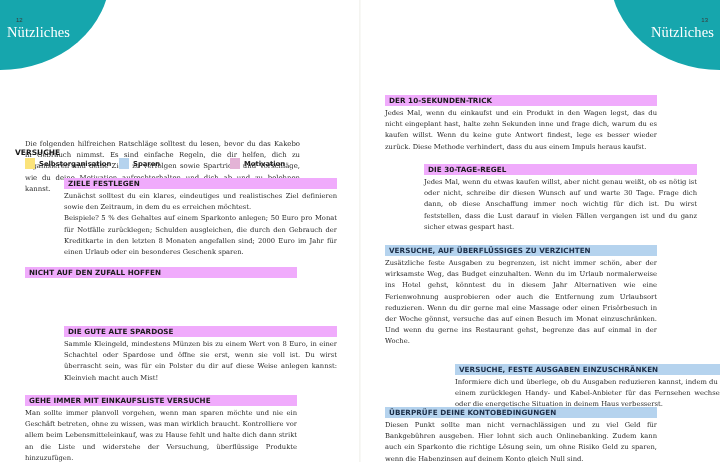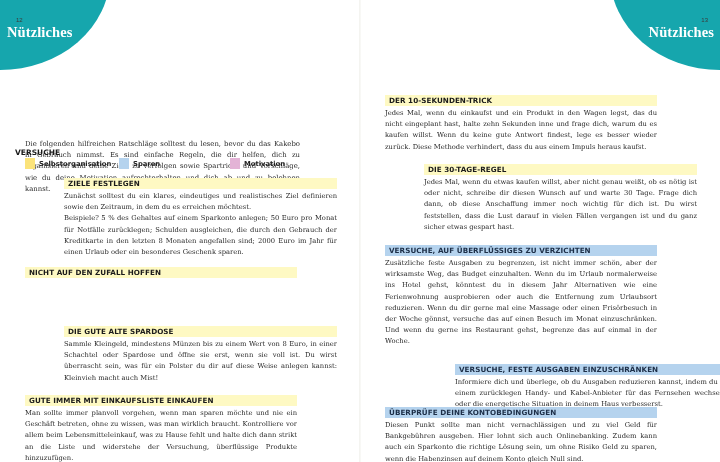--- a/index.html
+++ b/index.html
@@ -17,21 +17,21 @@
     position: absolute; left: 359px; top: 0; width: 2px; height: 462px;
     background: linear-gradient(to right, #f2f2ee, #fafaf8);
   }
   .blob {
     position: absolute; width: 220px; height: 190px; border-radius: 50%;
     background: #16a6ad;
   }
   .page.left .blob { left: -110px; top: -120px; }
   .page.right .blob { right: -110px; top: -120px; }
   .pg-num { position: absolute; font-family: "Liberation Sans", sans-serif; font-size: 6px; color: #3a3a3a; }
-  .section-tag { position: absolute; font-family: "Liberation Serif", serif; font-size: 14.5px; color: #ffffff; letter-spacing: 0.1px; font-weight: bold; }
+  .section-tag { position: absolute; font-family: "Liberation Serif", serif; font-size: 14.5px; color: #ffffff; letter-spacing: 0.1px; }
   .page.left .pg-num { left: 16px; top: 17px; }
   .page.left .section-tag { left: 7px; top: 24px; }
   .page.right .pg-num { right: 12px; top: 17px; }
   .page.right .section-tag { right: 6px; top: 24px; }
 
   .title {
     position: absolute; left: 92px; top: 34px;
     font-family: "DejaVu Serif", serif; font-size: 26px; color: #1c1c1c; letter-spacing: -0.3px;
     font-weight: normal;
   }
@@ -48,21 +48,21 @@
   .legend-item { position: absolute; top: 0; display: flex; align-items: center; }
   .swatch { width: 10px; height: 11px; margin-right: 4px; }
   .legend-label { font-family: "DejaVu Sans", sans-serif; font-weight: bold; font-size: 6.8px; color: #222; }
 
   .block { position: absolute; }
   .hbar {
     height: 11px; line-height: 11px; padding-left: 4px;
     font-family: "DejaVu Sans", sans-serif; font-weight: bold; font-size: 7.2px; color: #1b1b1b;
     letter-spacing: 0.05px; white-space: nowrap; overflow: hidden;
   }
-  .hbar.yellow { background: #fef9c3; }
+  .hbar.yellow { background: #f0abfc; }
   .hbar.blue { background: #b5d3ee; color: #1d2f48; }
   .body {
     margin-top: 2px;
     font-size: 6.75px; line-height: 11.2px; text-align: justify; color: #2a2a2a;
   }
   .body p { margin: 0; }
 </style>
 </head>
 <body>
 
@@ -104,21 +104,21 @@
     </div>
 
     <div class="block" style="left:64px; top:326px; width:273px;">
       <div class="hbar yellow">DIE GUTE ALTE SPARDOSE</div>
       <div class="body">
         <p>Sammle Kleingeld, mindestens Münzen bis zu einem Wert von 8 Euro, in einer Schachtel oder Spardose und öffne sie erst, wenn sie voll ist. Du wirst überrascht sein, was für ein Polster du dir auf diese Weise anlegen kannst: Kleinvieh macht auch Mist!</p>
       </div>
     </div>
 
     <div class="block" style="left:25px; top:395px; width:272px;">
-      <div class="hbar yellow">GUTE IMMER MIT EINKAUFSLISTE EINKAUFEN</div>
+      <div class="hbar yellow">GEHE IMMER MIT EINKAUFSLISTE VERSUCHE</div>
       <div class="body">
         <p>Man sollte immer planvoll vorgehen, wenn man sparen möchte und nie ein Geschäft betreten, ohne zu wissen, was man wirklich braucht. Kontrolliere vor allem beim Lebensmitteleinkauf, was zu Hause fehlt und halte dich dann strikt an die Liste und widerstehe der Versuchung, überflüssige Produkte hinzuzufügen.</p>
       </div>
     </div>
   </div>
 
   <div class="gutter"></div>
 
   <div class="page right">
     <div class="blob"></div>

